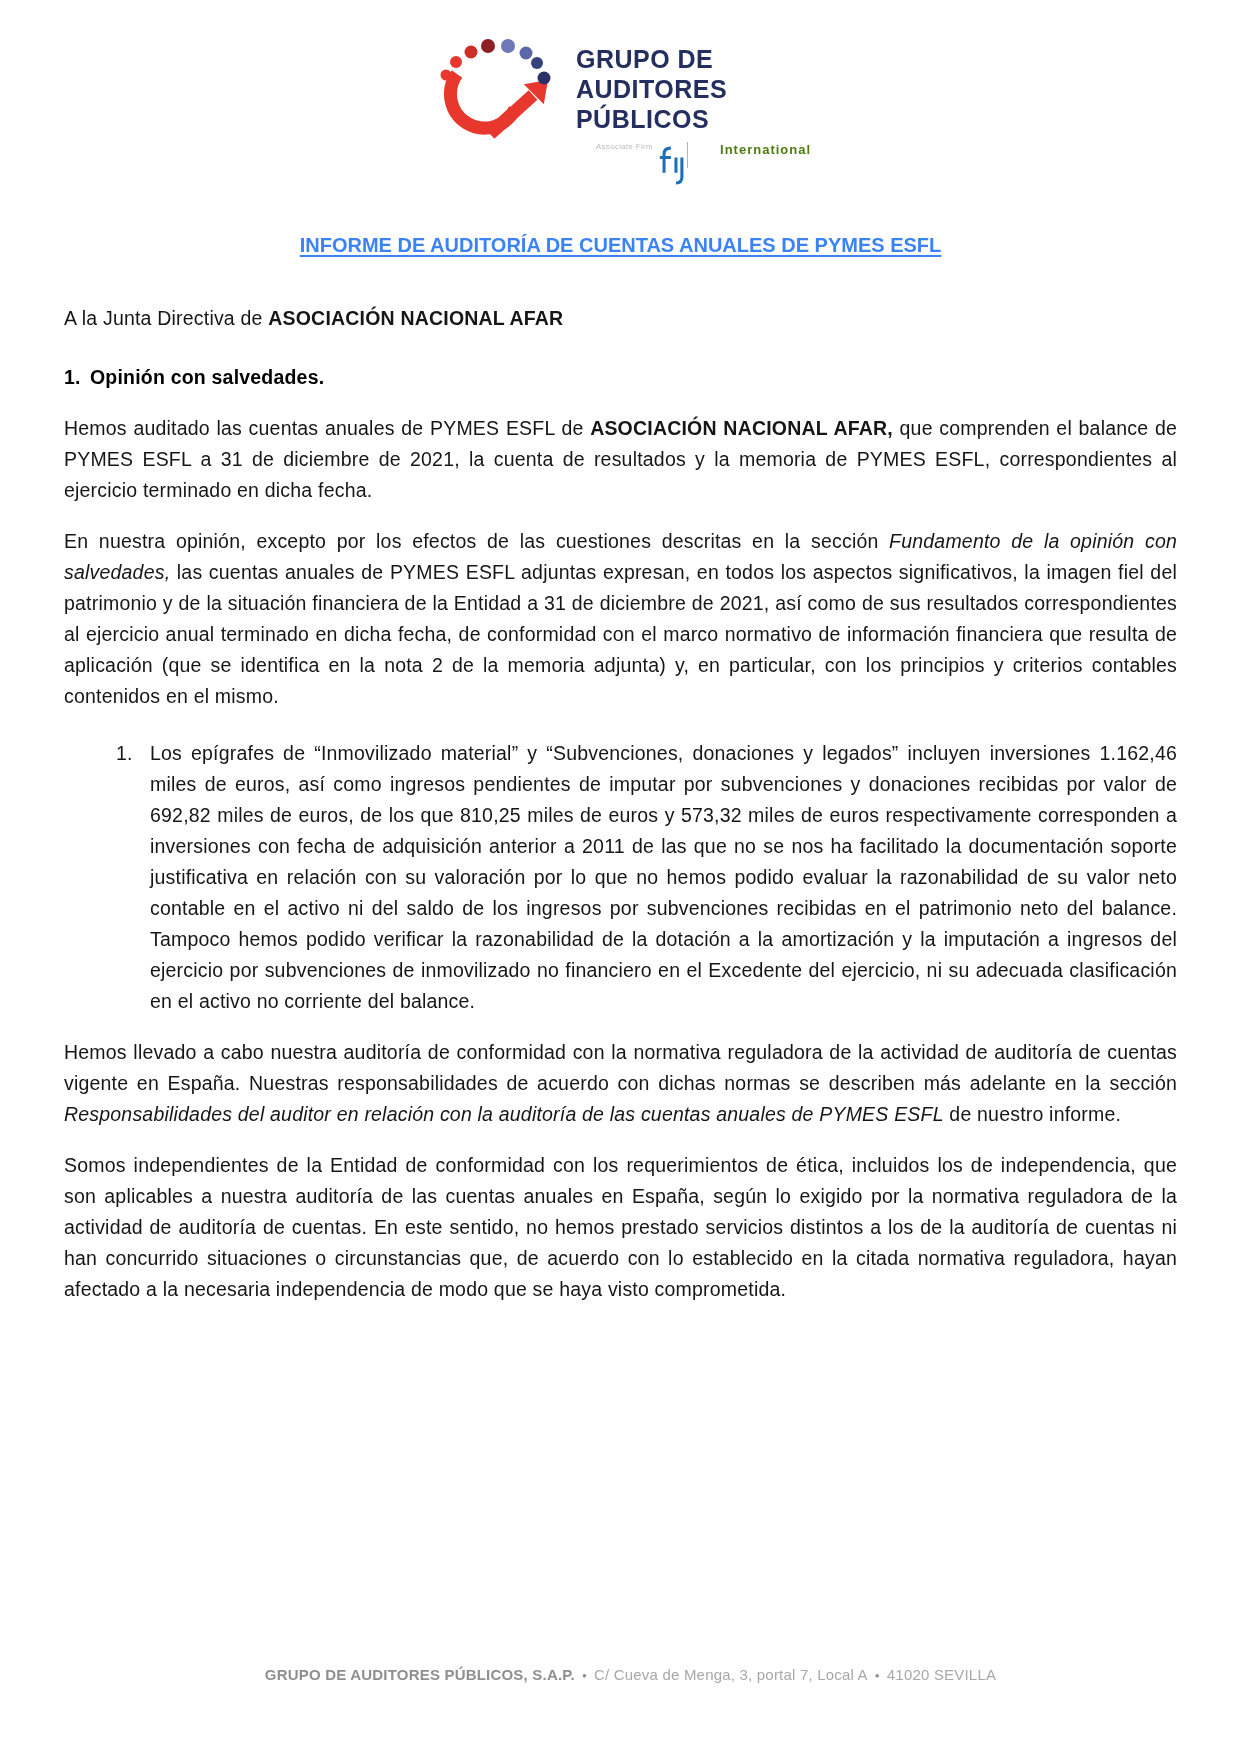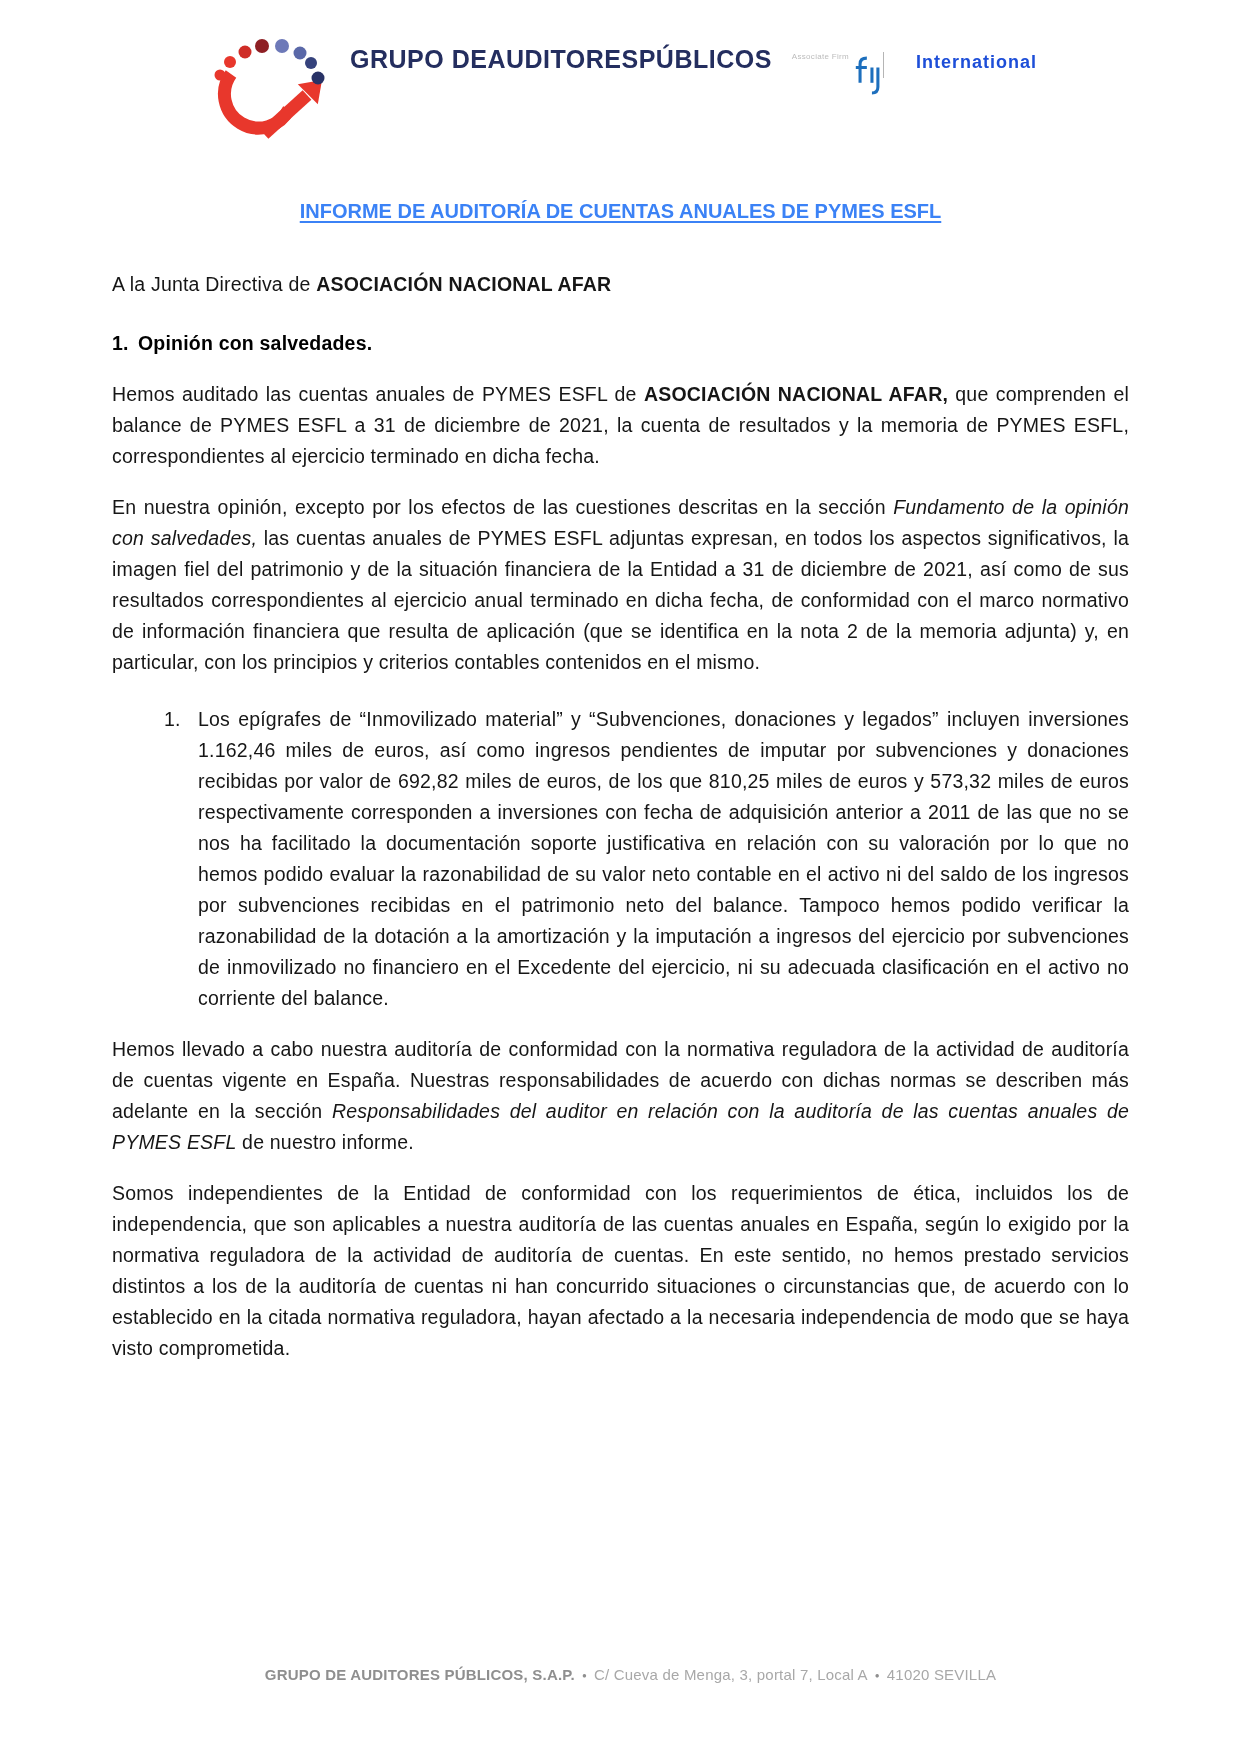--- a/index.html
+++ b/index.html
@@ -13,43 +13,43 @@
     overflow: hidden;
   }
   .page { width: 100%; height: 100%; position: relative; }
 
   
   .logo-row {
     display: flex; justify-content: center; align-items: flex-start;
     gap: 18px; padding-top: 34px;
   }
   .logo-mark { width: 128px; height: 118px; flex: 0 0 auto; }
-  .logo-right { display: flex; flex-direction: row; margin-top: 10px; }
+  .logo-right { display: flex; flex-direction: column; margin-top: 10px; }
   .brand-line {
     font-weight: 700; font-size: 25px; line-height: 30px;
     letter-spacing: 0.5px; color: #242e5f;
   }
   .associate-row {
     display: flex; align-items: flex-start; gap: 0; margin-top: 8px; margin-left: 20px;
   }
   .assoc-label { font-size: 8px; color: #bcbcbc; letter-spacing: 0.3px; }
   .fy-logo { width: 34px; height: 40px; margin-top: 4px; }
   .assoc-divider { width: 1px; height: 26px; background: #b5b5b5; }
-  .intl-label { font-weight: 700; font-size: 18px; letter-spacing: 1px; color: #1d4ed8; padding-left: 32px; }
+  .intl-label { font-weight: 700; font-size: 13px; letter-spacing: 1px; color: #4d7c0f; padding-left: 32px; }
 
   
   .doc-title {
     margin: 44px 120px 0 120px;
     text-align: center;
     font-size: 20px; line-height: 31px; font-weight: 700; color: #3b82f6;
   }
   .doc-title .tline { text-decoration: underline; text-underline-offset: 3px; }
 
   
-  .content { padding: 0 112px; font-size: 19.5px; line-height: 31px; letter-spacing: 0.2px; }
+  .content { padding: 0 64px; font-size: 19.5px; line-height: 31px; letter-spacing: 0.2px; }
   .recipient { margin: 42px 0 0 0; }
   .heading { margin: 28px 0 0 0; font-weight: 700; color: #000; }
   .heading .num { display: inline-block; min-width: 26px; }
   .para { margin: 20px 0 0 0; text-align: justify; }
   .run-b { font-weight: 700; }
   .run-i { font-style: italic; }
   .list-item { display: flex; margin: 26px 0 0 52px; }
   .list-num { flex: 0 0 34px; }
   .list-text { flex: 1; text-align: justify; }
 

